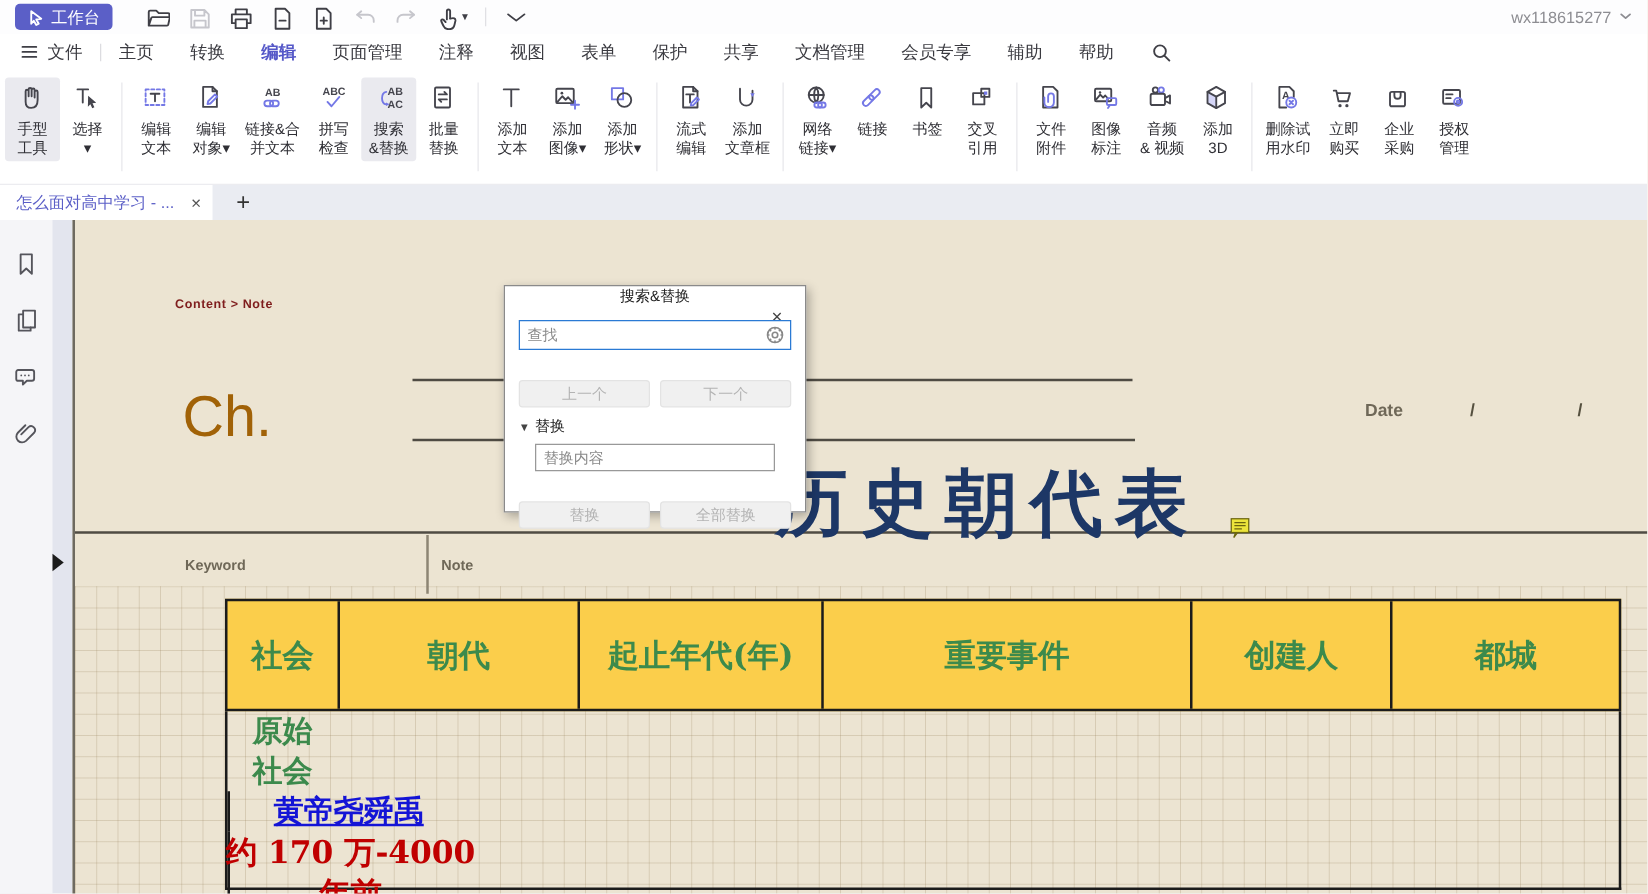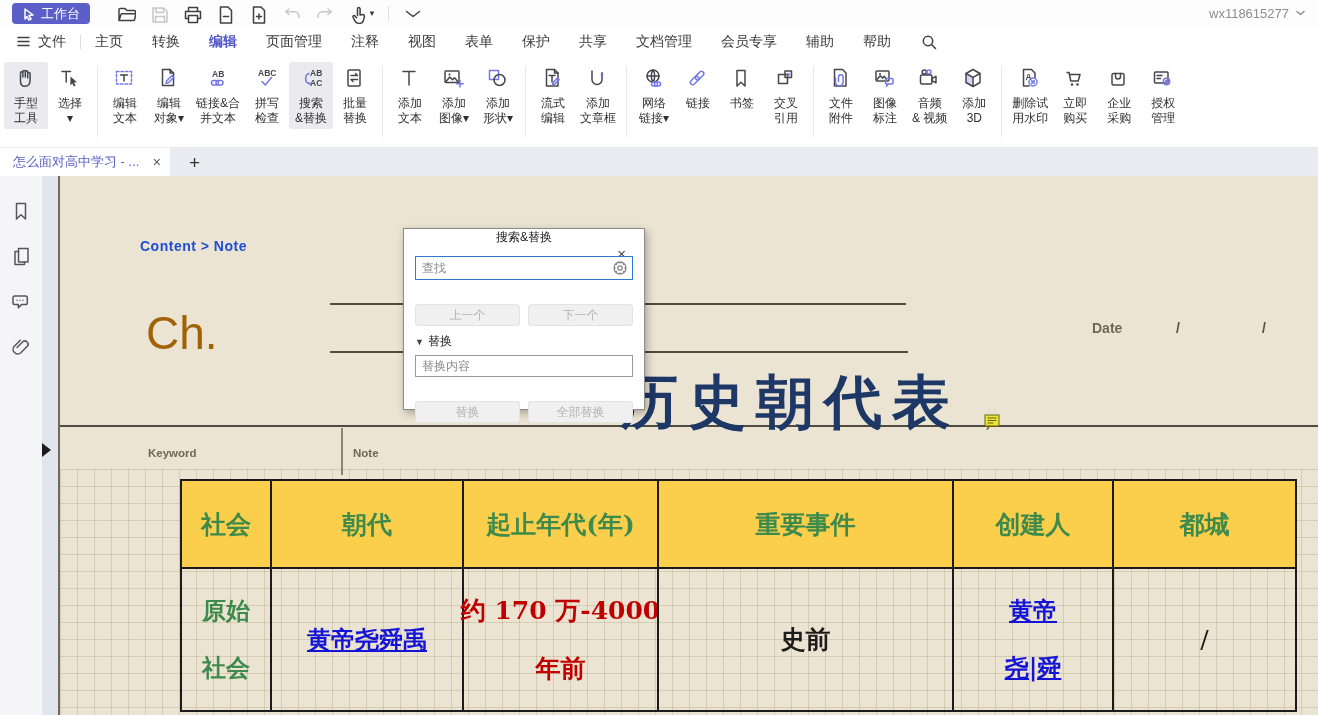--- a/index.html
+++ b/index.html
@@ -46,37 +46,37 @@
 
   
   .docarea { position:relative; height:539px; background:#e3e5ee; }
   .sidebar { position:absolute; left:0; top:0; width:42px; height:100%; background:#f5f5f8; display:flex; flex-direction:column; align-items:center; padding-top:24px; gap:23px; }
   .sic { width:22px; height:22px; fill:none; stroke:#55555c; stroke-width:1.5; stroke-linecap:round; stroke-linejoin:round; cursor:pointer; }
   .expander { position:absolute; left:42px; top:267px; width:0; height:0; border-left:9px solid #1c1c1c; border-top:7px solid transparent; border-bottom:7px solid transparent; cursor:pointer; }
 
   .paper { position:absolute; left:58px; top:0; right:0; height:100%; background:#ece4d2; border-left:2px solid #6e6a60; }
   .abs { position:absolute; }
   .hline { position:absolute; height:2px; background:#4f4b43; }
-  .crumb { font-size:14px; font-weight:bold; color:#1d4ed8; letter-spacing:.5px; }
+  .crumb { font-size:10px; font-weight:bold; color:#7f1d1d; letter-spacing:.5px; }
   .chap { font-family:Liberation Sans, sans-serif; font-size:46px; color:#a16207; }
   .doc-title { font-family:"DejaVu Serif",serif; font-weight:900; font-size:58px; letter-spacing:10px; color:#1d3766; white-space:nowrap; z-index:2; }
   .datelbl { font-size:14px; font-weight:bold; color:#6f6858; }
   .slash { font-size:14px; font-weight:bold; color:#55503f; }
   .smalllbl { font-size:11.5px; font-weight:bold; color:#6f6858; }
   .vline { position:absolute; width:1.5px; background:#8d8574; }
   .gridbg { position:absolute; left:0; right:0; top:293px; bottom:0;
      background-image:linear-gradient(rgba(150,128,88,.25) 1px, transparent 1px),
                       linear-gradient(90deg, rgba(150,128,88,.25) 1px, transparent 1px);
      background-size:17px 17px; }
   .note-ic { z-index:2; cursor:pointer; }
 
   
   .htable { position:absolute; left:120px; top:303px; width:1117px; font-family:"DejaVu Serif",serif; }
   .thead { display:flex; border:2px solid #1b1b1b; height:90px; background:#fbce4b; }
-  .tbody { display:flex; border:2px solid #1b1b1b; border-top:none; height:143px; }
+  .tbody { display:flex; border:2px solid #1b1b1b; border-top:none; height:143px;flex-direction:column; }
   .hcell { display:flex; align-items:center; justify-content:center; font-weight:bold; font-size:25px; color:#3c8a4c; border-left:2px solid #1b1b1b; }
   .bcell { border-left:2px solid #1b1b1b; display:flex; align-items:center; justify-content:center; }
   .hcell:first-child, .bcell:first-child { border-left:none; }
   .c1{width:88px;} .c2{width:192px;} .c3{width:195px;} .c4{width:295px;} .c5{width:160px;} .c6{width:183px;}
   .two { flex-direction:column; justify-content:space-evenly; }
   .green { color:#3c8a4c; font-weight:bold; font-size:24px; }
   .red { color:#c00000; font-weight:bold; font-size:25px; white-space:nowrap; }
   .blk { color:#1c1c1a; font-weight:bold; font-size:25px; }
   .doclink { color:#1414d6; font-weight:bold; font-size:24px; text-decoration:underline; cursor:pointer; }
 
@@ -85,21 +85,21 @@
   .dlg-head { height:26px; display:flex; align-items:center; padding:0 18px; color:#222;flex-direction:column; }
   .dlg-close { margin-left:auto; font-size:15px; color:#444; cursor:pointer; line-height:1; }
   .findwrap { position:relative; margin:1px 11px 0; }
   .findwrap input { width:100%; height:24px; border:1.5px solid #2a7ad4; padding:0 24px 0 6px; font-size:12px; outline:none; font-family:inherit; }
   .findwrap input::placeholder, .repwrap input::placeholder { color:#8a8a8a; }
   .gear { position:absolute; right:5px; top:4px; width:16px; height:16px; fill:none; stroke:#888; stroke-width:1.3; cursor:pointer; }
   .btnrow { display:flex; gap:8px; margin:24px 11px 0; }
   .dbtn { flex:1; height:22px; background:#f0f0f0; border:1px solid #e3e3e3; border-radius:3px; color:#b3b3b3; font-size:12px; display:flex; align-items:center; justify-content:center; cursor:default; }
   .sectoggle { margin:7px 11px 0; color:#222; display:flex; align-items:center; gap:4px; cursor:pointer; }
   .tri { font-size:9px; color:#444; }
-  .repwrap { margin:5px 11px 0; }
+  .repwrap { margin:5px 24px 0; }
   .repwrap input { width:100%; height:22px; border:1px solid #999; padding:0 6px; font-size:12px; outline:none; font-family:inherit; }
 </style>
 </head>
 <body>
 
 <div class="window">
 
   <div class="titlebar">
     <div class="ws-btn">
       <svg class="tic" style="width:14px;height:14px;stroke:#fff">

